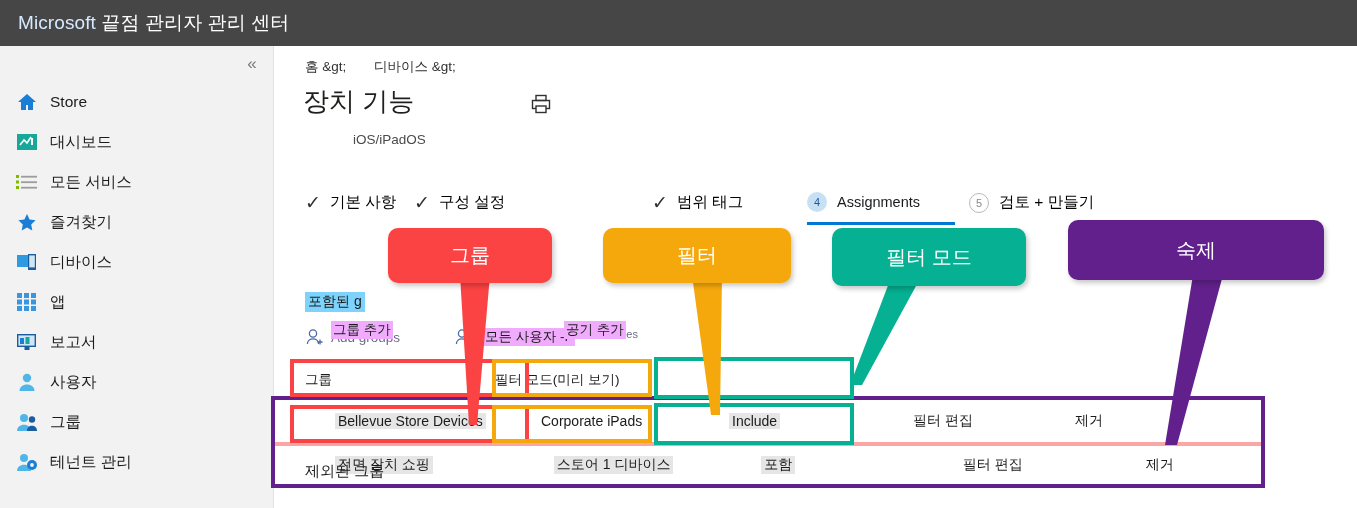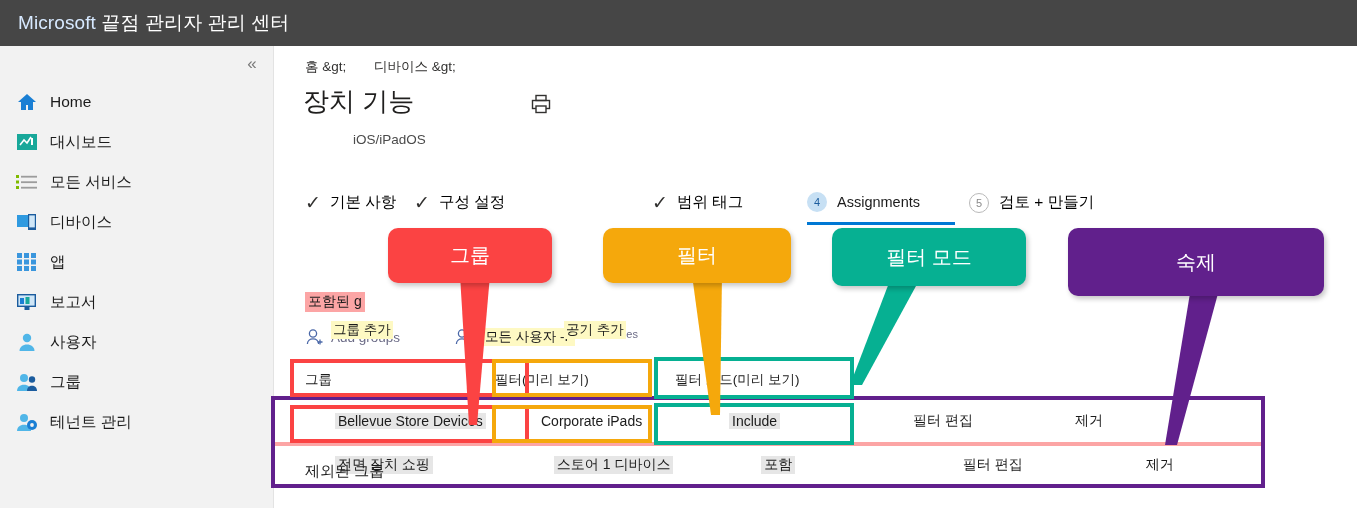--- a/index.html
+++ b/index.html
@@ -60,29 +60,29 @@
     font-size:11px;box-sizing:border-box;
   }
   .step .num.active{background:#c7e0f4;color:#1b5c9e;}
   .step .num.idle{border:1px solid #b9b9b9;color:#8a8a8a;background:#fff;}
   .step .txt{font-size:15.5px;color:#000000;}
   .step.current .txt{font-size:14.5px;color:#1b1b1b;}
   .step-underline{position:absolute;height:3px;background:#0078d4;}
   
   .inc-label{
     position:absolute;left:31px;top:246px;font-size:14px;color:#1b1b1b;white-space:nowrap;
-    background:#fca5a5;padding:1px 3px;
+    background:#7dd3fc;padding:1px 3px;
   }
   .addgroup{position:absolute;left:31px;top:282px;display:flex;align-items:center;white-space:nowrap;}
   .addall{position:absolute;left:180px;top:282px;display:flex;align-items:center;white-space:nowrap;}
   .adddev{position:absolute;left:290px;top:282px;display:flex;align-items:center;white-space:nowrap;}
   .adduser-ico{width:20px;height:18px;margin-right:6px;flex:0 0 20px;}
   .en-under{font-size:13.5px;color:#6b6b86;white-space:nowrap;}
   .ko-over{
-    position:absolute;font-size:13.5px;color:#1b1b1b;background:#fef9c3;
+    position:absolute;font-size:13.5px;color:#1b1b1b;background:#f0abfc;
     white-space:nowrap;padding:0 2px;
   }
   
   .tbl{position:absolute;left:31px;top:318px;width:960px;}
   .thead{display:flex;height:32px;align-items:center;font-size:13.5px;color:#1b1b1b;}
   .th{flex:0 0 auto;}
   .th.c1{width:190px;padding-left:0;}
   .th.c2{width:180px;}
   .th.c3{width:200px;}
   .th.c4{width:150px;}
@@ -129,21 +129,21 @@
 <div class="sidebar">
   <div class="collapse">«</div>
   <div class="navlist">
 
     <div class="navitem">
       <span class="ico">
         <svg width="22" height="20" viewBox="0 0 22 20">
             <path d="M11 2 2 10h3v8h5v-5h2v5h5v-8h3z" fill="#1a7fd4"></path>
           </svg>
       </span>
-      <span class="lbl">Home</span>
+      <span class="lbl">Store</span>
     </div>
 
     <div class="navitem">
       <span class="ico">
         <svg width="22" height="18" viewBox="0 0 22 18">
             <rect x="1" y="1" width="20" height="16" fill="#18a89a"></rect>
             <path d="M4 12l4-5 3 3 4-6" stroke="#fff" stroke-width="1.6" fill="none"></path>
             <rect x="15" y="5" width="2" height="7" fill="#fff"></rect>
           </svg>
       </span>
@@ -157,20 +157,28 @@
             <rect x="0" y="6.5" width="3" height="3" fill="#7fba00"></rect>
             <rect x="0" y="12" width="3" height="3" fill="#7fba00"></rect>
             <rect x="5" y="1.8" width="16" height="1.8" fill="#9c9c9c"></rect>
             <rect x="5" y="7.3" width="16" height="1.8" fill="#9c9c9c"></rect>
             <rect x="5" y="12.8" width="16" height="1.8" fill="#9c9c9c"></rect>
           </svg>
       </span>
       <span class="lbl">모든 서비스</span>
     </div>
 
+    <div class="navitem">
+      <span class="ico">
+        <svg width="22" height="20" viewBox="0 0 22 20">
+            <path d="M11 2l2.6 5.5 6 .8-4.4 4.2 1.1 6-5.3-2.9-5.3 2.9 1.1-6L2.4 8.3l6-.8z" fill="#1a7fd4"></path>
+          </svg>
+      </span>
+      <span class="lbl">즐겨찾기</span>
+    </div>
 
     <div class="navitem">
       <span class="ico">
         <svg width="22" height="19" viewBox="0 0 22 19">
             <rect x="1" y="2" width="14" height="12" fill="#2f9ae0"></rect>
             <rect x="12" y="1" width="8" height="16" fill="#1b5c9e"></rect>
             <rect x="13.2" y="2.4" width="5.6" height="12" fill="#cfe6f7"></rect>
           </svg>
       </span>
       <span class="lbl">디바이스</span>
@@ -322,21 +330,20 @@
   </div>
 
   <div class="adddev">
     <span class="en-under" style="font-size:11px;">Add all devices</span>
     <span class="ko-over" style="left:0px;top:-7px;">공기 추가</span>
   </div>
 
   <div class="tbl">
     <div class="thead">
       <div class="th c1">그룹</div>
-      <div class="th c2">필터(미리 보기)</div>
       <div class="th c3">필터 모드(미리 보기)</div>
       <div class="th c4"></div>
       <div class="th c5"></div>
     </div>
 
     <div class="rowsbox">
       <div class="trow">
         <div class="cell c1">
             <span class="hl">Bellevue Store Devices</span>
           </div>
@@ -393,15 +400,15 @@
 <svg class="tail" width="110" height="110" style="left:830px;top:275px;">
   <polygon points="62,0 92,0 32,110 20,110" fill="#06b092"></polygon>
 </svg>
 <div class="callout" style="left:832px;top:228px;width:194px;height:58px;background:#06b092;">
   <span>필터 모드</span>
 </div>
 
 <svg class="tail" width="70" height="170" style="left:1155px;top:275px;">
   <polygon points="38,0 68,0 22,170 10,170" fill="#61208c"></polygon>
 </svg>
-<div class="callout" style="left:1068px;top:228px;width:256px;height:68px;background:#61208c;">
+<div class="callout" style="left:1068px;top:220px;width:256px;height:60px;background:#61208c;">
   <span>숙제</span>
 </div>
 
 </body></html>

